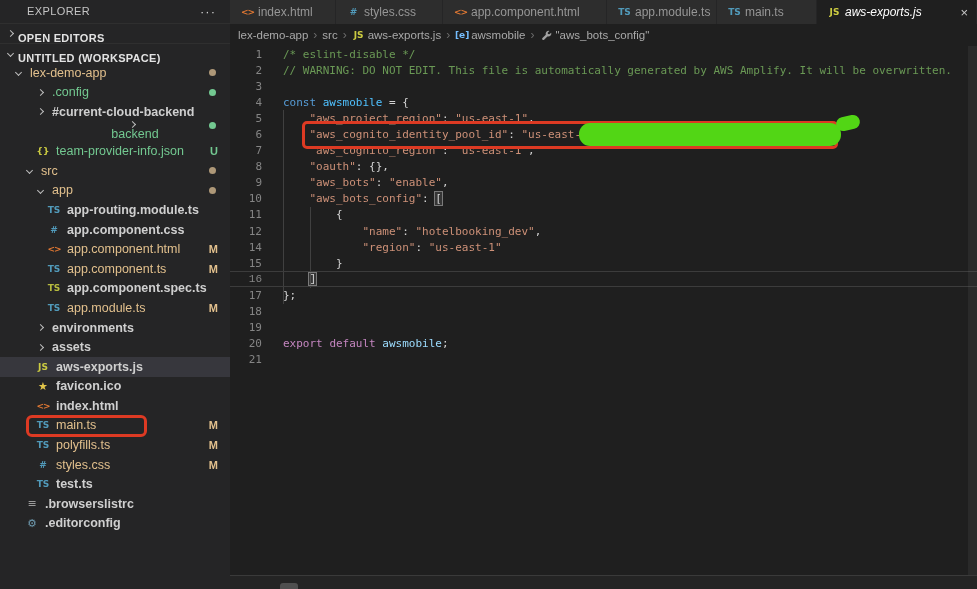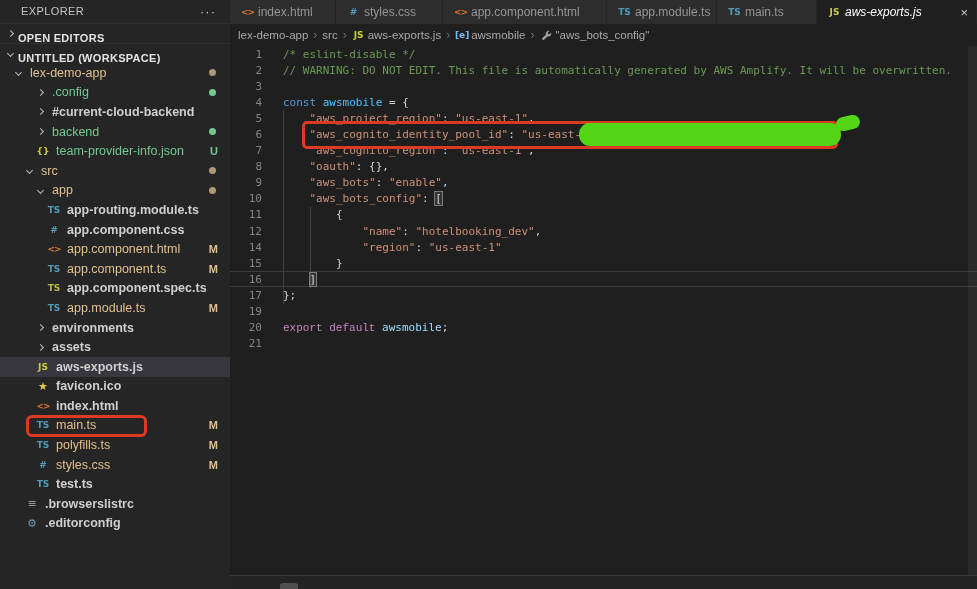--- a/index.html
+++ b/index.html
@@ -4,21 +4,21 @@
 <style>
   * { margin:0; padding:0; box-sizing:border-box; }
   html,body { background:#1f1f1f; }
   .screen { position:relative; width:977px; height:589px; overflow:hidden;
             font-family:"Liberation Sans", sans-serif; background:#1f1f1f; }
 
   
   .sidebar { position:absolute; left:0; top:0; width:230px; height:589px;
              background:#252526; color:#cccccc; overflow:hidden; }
   .explorer-header { position:absolute; left:0; top:0; width:230px; height:22px;
-                     display:flex; align-items:center; padding:0 14px 0 21px;
+                     display:flex; align-items:center; padding:0 14px 0 27px;
                      font-size:11px; color:#c5c5c5; letter-spacing:.4px; }
   .explorer-more { margin-left:auto; color:#d0d0d0; font-size:13px; letter-spacing:1px; cursor:pointer; }
   .sec-row { position:absolute; left:0; width:230px; height:20px; display:flex;
              align-items:center; font-size:11px; font-weight:bold; color:#e3e3e3;
              padding-left:8px; border-top:1px solid #2f2f2f; }
   .sec-row .label { margin-left:5px; letter-spacing:.3px;margin-top:8px; }
   .chev { display:inline-block; width:5px; height:5px;
           border-right:1.4px solid #bdbdbd; border-bottom:1.4px solid #bdbdbd; flex:none; }
   .chev-right { transform:rotate(-45deg); }
   .chev-down  { transform:rotate(45deg); }
@@ -61,25 +61,25 @@
                 font-size:11.5px; color:#a9a9a9; background:#1f1f1f; }
   .bc-item { display:flex; align-items:center; cursor:pointer; white-space:nowrap; }
   .bc-item .fic { width:14px; margin-right:2px; }
   .bc-sep { color:#6a6a6a; margin:0 5px; font-size:12px; }
 
   
   .code { position:absolute; left:0; top:46px; width:747px; height:543px;
           font-family:"DejaVu Sans Mono", monospace; font-size:11px; overflow:hidden; }
   .indent-guide { position:absolute; width:1px; background:#404040; z-index:0; }
   .code-line { position:relative; height:16.1px; display:flex; align-items:center; white-space:pre; }
-  .code-line.cur { box-shadow: inset 0 1px 0 #3c3c3c, inset 0 -1px 0 #3c3c3c; }
+  .code-line.cur { box-shadow: inset 0 1px 0 #3c3c3c, inset 0 -1px 0 #3c3c3c; font-family: Liberation Mono, monospace; }
   .ln { display:inline-block; width:32px; text-align:right; color:#858585; flex:none; }
   .ct { margin-left:21px; z-index:1; }
   .tok-comment{color:#6a9955;} .tok-kw{color:#569cd6;} .tok-var{color:#4fc1ff;}
-  .tok-str{color:#ce9178;} .tok-plain{color:#d4d4d4;} .tok-kw2{color:#c586c0;font-family:Liberation Mono, monospace;} .tok-var2{color:#9cdcfe;}
+  .tok-str{color:#ce9178;} .tok-plain{color:#d4d4d4;} .tok-kw2{color:#c586c0;} .tok-var2{color:#9cdcfe;}
   .bracket-match { outline:1px solid #7a7a7a; background:rgba(120,120,120,.25); }
 
   .code-annotation { position:absolute; left:72px; top:75px; width:536px; height:28px;
                      border:3px solid; border-radius:5px; z-index:3; pointer-events:none; }
   .censor { position:absolute; left:349px; top:77px; width:262px; height:23px;
             border-radius:11px; z-index:4; pointer-events:none; }
   .censor-tail { position:absolute; left:606px; top:70px; width:24px; height:14px;
                  border-radius:8px; transform:rotate(-12deg); z-index:4; pointer-events:none; }
 
   .vscrollbar { position:absolute; right:0; top:0; width:9px; height:529px;
@@ -115,21 +115,21 @@
         </div>
         <div class="trow" style="padding-left: 35px;">
           <span class="chev chev-right" style="margin: 0px 4px 0px 3px;"></span>
           <span class="label c-add">.config</span>
           <span class="dot dot-add"></span>
         </div>
         <div class="trow" style="padding-left: 35px;">
           <span class="chev chev-right" style="margin: 0px 4px 0px 3px;"></span>
           <span class="label c-norm">#current-cloud-backend</span>
         </div>
-        <div class="trow" style="padding-left: 35px;">
+        <div class="trow" style="padding-left: 35px; flex-direction: column;">
           <span class="chev chev-right" style="margin: 0px 4px 0px 3px;"></span>
           <span class="label c-add">backend</span>
           <span class="dot dot-add"></span>
         </div>
         <div class="trow" style="padding-left: 35px;">
           <span class="fic ic-yellow">{}</span>
           <span class="label c-add">team-provider-info.json</span>
           <span class="badge b-add">U</span>
         </div>
         <div class="trow" style="padding-left: 24px;">
@@ -289,20 +289,21 @@
           <div class="code-line"><span class="ln">7</span><span class="ct"><span class="tok-plain">    </span><span class="tok-str">"aws_cognito_region"</span><span class="tok-plain">: </span><span class="tok-str">"us-east-1"</span><span class="tok-plain">,</span></span></div>
           <div class="code-line"><span class="ln">8</span><span class="ct"><span class="tok-plain">    </span><span class="tok-str">"oauth"</span><span class="tok-plain">: {},</span></span></div>
           <div class="code-line"><span class="ln">9</span><span class="ct"><span class="tok-plain">    </span><span class="tok-str">"aws_bots"</span><span class="tok-plain">: </span><span class="tok-str">"enable"</span><span class="tok-plain">,</span></span></div>
           <div class="code-line"><span class="ln">10</span><span class="ct"><span class="tok-plain">    </span><span class="tok-str">"aws_bots_config"</span><span class="tok-plain">: </span><span class="tok-plain bracket-match">[</span></span></div>
           <div class="code-line"><span class="ln">11</span><span class="ct"><span class="tok-plain">        {</span></span></div>
           <div class="code-line"><span class="ln">12</span><span class="ct"><span class="tok-plain">            </span><span class="tok-str">"name"</span><span class="tok-plain">: </span><span class="tok-str">"hotelbooking_dev"</span><span class="tok-plain">,</span></span></div>
           <div class="code-line"><span class="ln">14</span><span class="ct"><span class="tok-plain">            </span><span class="tok-str">"region"</span><span class="tok-plain">: </span><span class="tok-str">"us-east-1"</span></span></div>
           <div class="code-line"><span class="ln">15</span><span class="ct"><span class="tok-plain">        }</span></span></div>
           <div class="code-line cur"><span class="ln">16</span><span class="ct"><span class="tok-plain">    </span><span class="tok-plain bracket-match">]</span></span></div>
           <div class="code-line"><span class="ln">17</span><span class="ct"><span class="tok-plain">};</span></span></div>
+          <div class="code-line"><span class="ln">18</span><span class="ct"></span></div>
           <div class="code-line"><span class="ln">19</span><span class="ct"></span></div>
           <div class="code-line"><span class="ln">20</span><span class="ct"><span class="tok-kw2">export</span><span class="tok-plain"> </span><span class="tok-kw2">default</span><span class="tok-plain"> </span><span class="tok-var2">awsmobile</span><span class="tok-plain">;</span></span></div>
           <div class="code-line"><span class="ln">21</span><span class="ct"></span></div>
         </div>
       <div class="code-annotation" style="border-color: rgb(221, 58, 35);"></div>
       <div class="censor" style="background: rgb(82, 214, 21);"></div>
       <div class="censor-tail" style="background: rgb(82, 214, 21);"></div>
       <div class="vscrollbar"></div>
       <div class="bottom-band">
         <div class="hscroll-thumb"></div>

